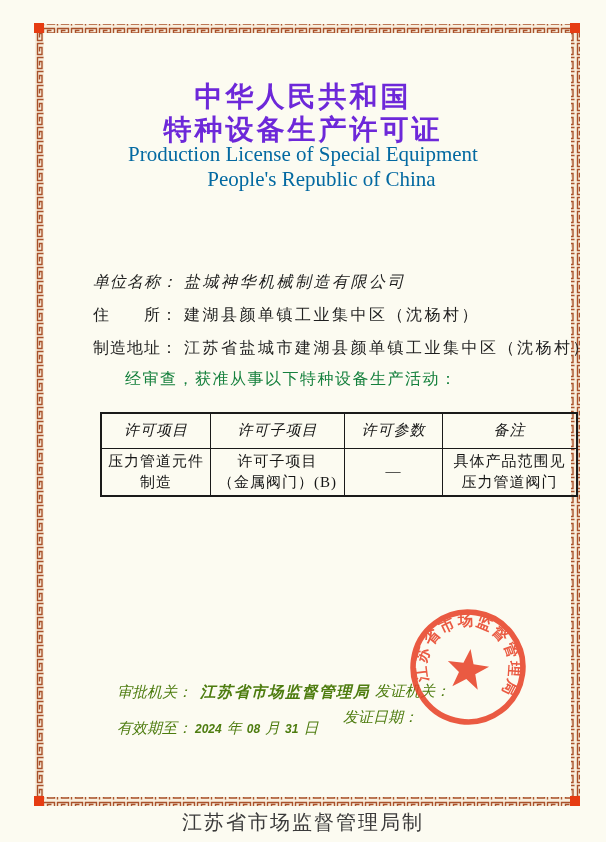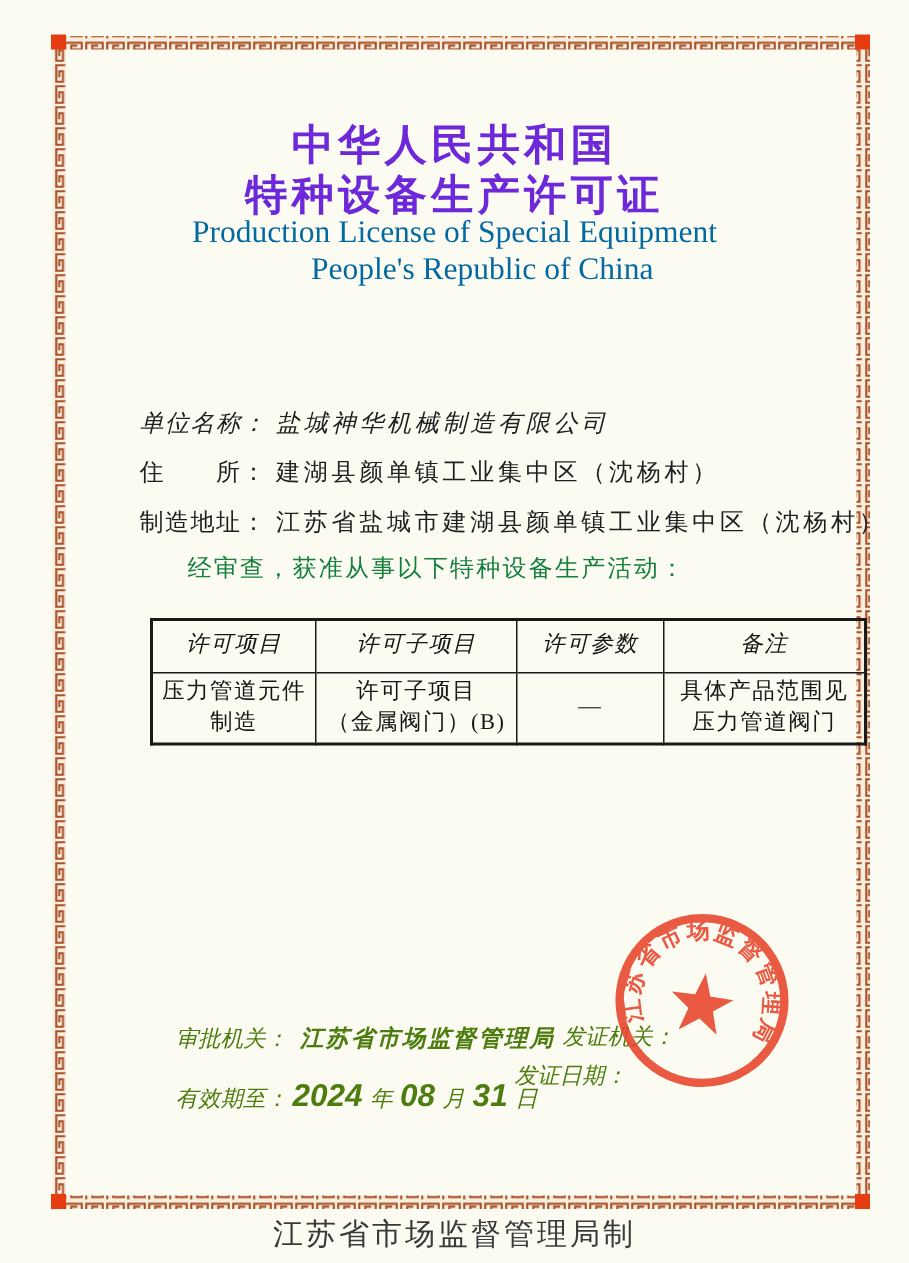--- a/index.html
+++ b/index.html
@@ -49,21 +49,21 @@
   #license-table .drow{height:48px;}
   .c1{width:100px;} .c2{width:125px;} .c3{width:89px;} .c4{width:125px;margin-top:23px;}
   
   .bline{font-size:15px;white-space:nowrap;color:#4d7c0f;font-style:italic;}
   #approval{top:682px;left:117px;}
   #approval .val{font-family:"Liberation Sans", sans-serif;font-weight:bold;font-size:15.5px;letter-spacing:1.5px;margin-left:8px;}
   #issuer{top:682px;left:375px;}
   #valid{top:719px;left:117px;}
   #issue-date-label{top:708px;left:343px;}
   #issue-date-value{top:721px;left:427px;}
-  .dnum{font-family:"Liberation Sans", sans-serif;font-weight:600;font-size:21px;margin:0 3px;}
+  .dnum{font-family:"Liberation Sans", sans-serif;font-weight:600;font-size:12px;margin:0 3px;}
   .dunit{font-size:15px;margin:0 2px;}
   
   #seal{top:606px;left:407px;opacity:0.88;}
   
   #footer{top:809px;left:0;right:0;text-align:center;font-size:20px;letter-spacing:2px;color:#3a3a3a;}
   
   #border-svg{top:0;left:0;}
 </style>
 </head>
 <body>

